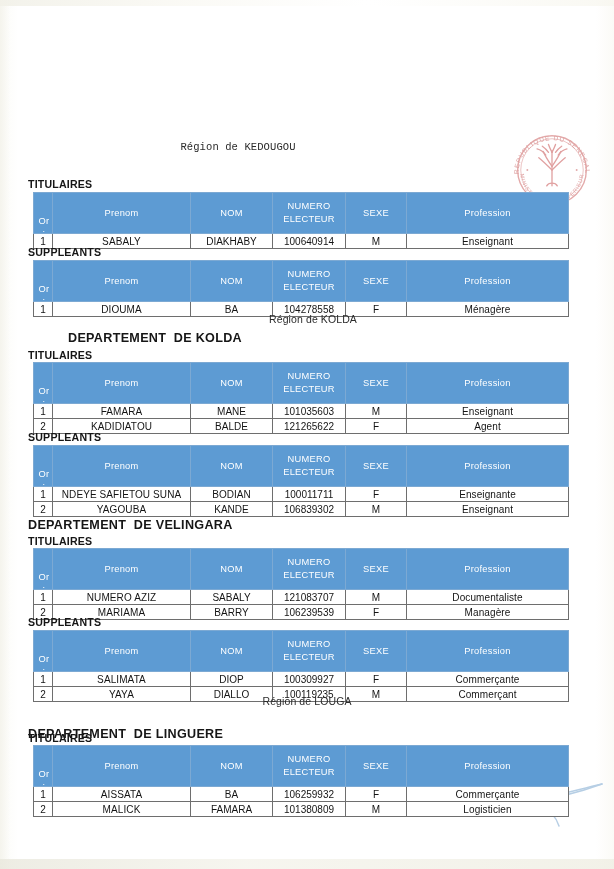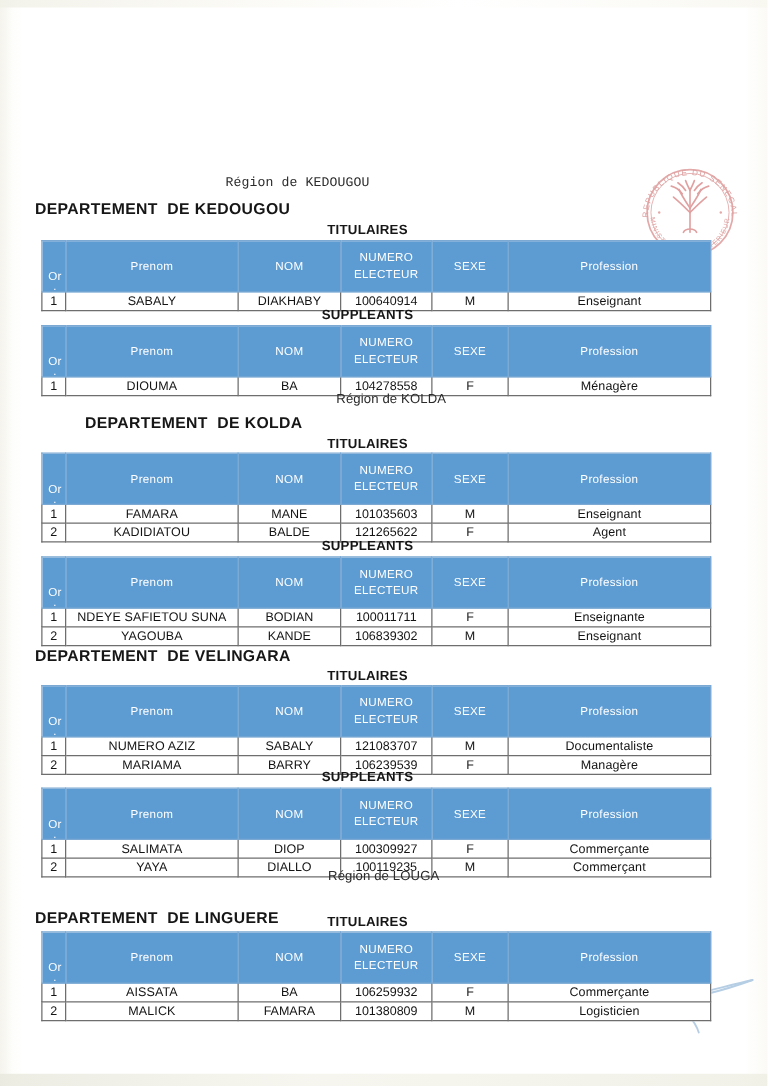--- a/index.html
+++ b/index.html
@@ -82,21 +82,20 @@
     color: #161616;
     margin-left: 28px;
     line-height: 16px;
     white-space: pre;
   }
 
   .tbl-caption {
     font-size: 10.6px;
     font-weight: bold;
     color: #161616;
-    text-align: center;
     line-height: 14px;
     letter-spacing: .2px;
     width: 532px;
     margin-left: 28px;
   }
 
   
   table.roster {
     border-collapse: collapse;
     margin-left: 33px;
@@ -210,23 +209,20 @@
     <svg viewBox="0 0 80 46" width="80" height="46" aria-hidden="true">
       <path d="M2,18 C20,16 48,8 74,2" stroke="#9dbedd" stroke-width="1.6" fill="none" stroke-linecap="round"></path>
       <path d="M74,2 C52,10 30,16 8,18 C20,26 28,34 31,44" stroke="#9dbedd" stroke-width="1.5" fill="none" stroke-linecap="round"></path>
     </svg>
   </div>
 
   <div style="position:absolute; left:0; top:140px; width:614px;">
     <div class="region-line k">Région de KEDOUGOU</div>
   </div>
 
-  <div style="position:absolute; left:0; top:159px; width:614px;">
-    <div class="dept-title">DEPARTEMENT  DE KEDOUGOU</div>
-  </div>
 
   <div style="position:absolute; left:0; top:177px; width:614px;">
     <div class="tbl-caption">TITULAIRES</div>
   </div>
 
   <div style="position:absolute; left:0; top:192px; width:614px;">
     <table class="roster">
       <thead>
         <tr>
           <th class="col-or">

